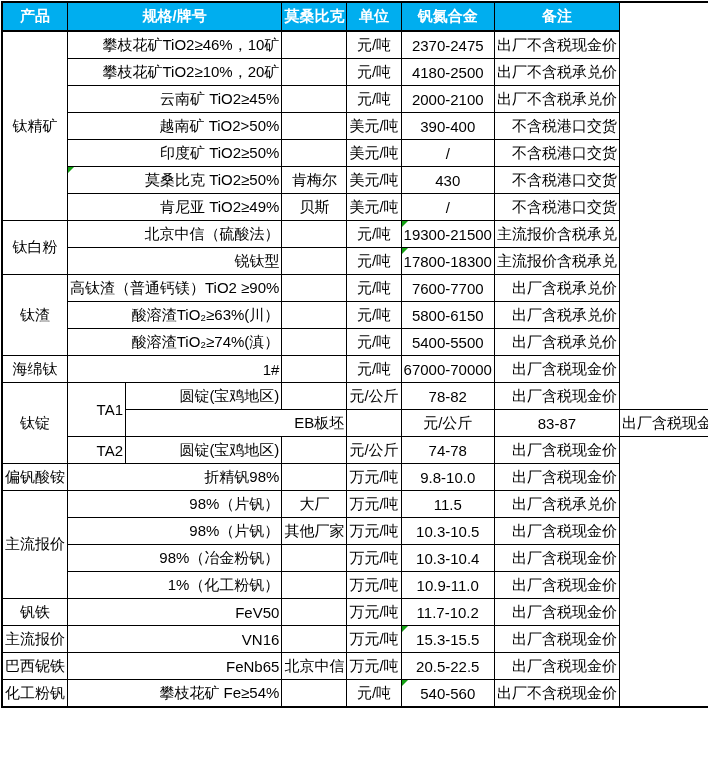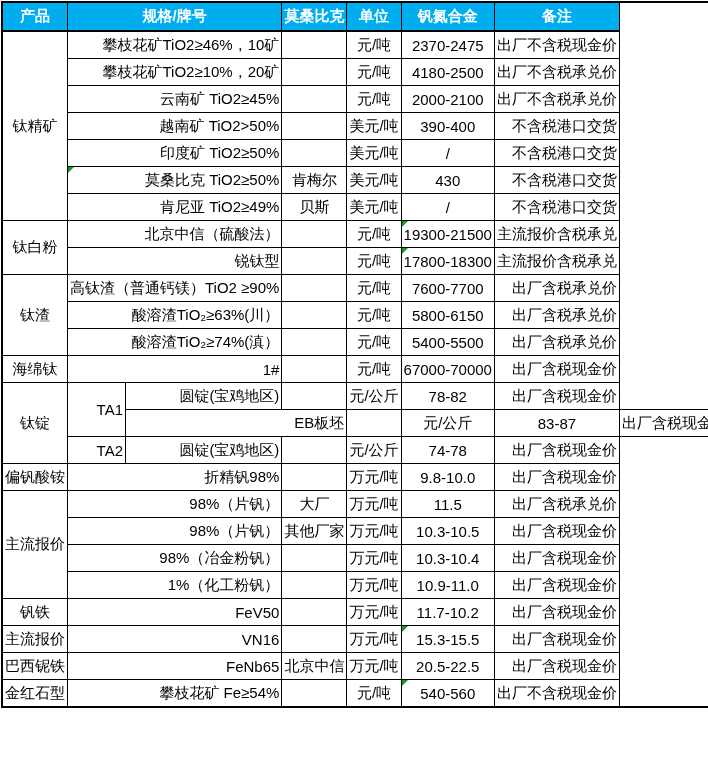--- a/index.html
+++ b/index.html
@@ -235,21 +235,21 @@
         </tr>
         <tr>
           <td class="center" rowspan="1">巴西铌铁</td>
           <td class="left" colspan="2">FeNb65</td>
           <td class="center">北京中信</td>
           <td class="center">万元/吨</td>
           <td class="center">20.5-22.5</td>
           <td class="left c-note">出厂含税现金价</td>
         </tr>
         <tr>
-          <td class="center" rowspan="1">金红石型</td>
+          <td class="center" rowspan="1">化工粉钒</td>
           <td class="left" colspan="2">攀枝花矿 Fe≥54%</td>
           <td class="center"></td>
           <td class="center">元/吨</td>
           <td class="center">540-560<i class="tri"></i></td>
           <td class="left c-note">出厂不含税现金价</td>
         </tr>
       </tbody>
   </table>
 </div>
 

